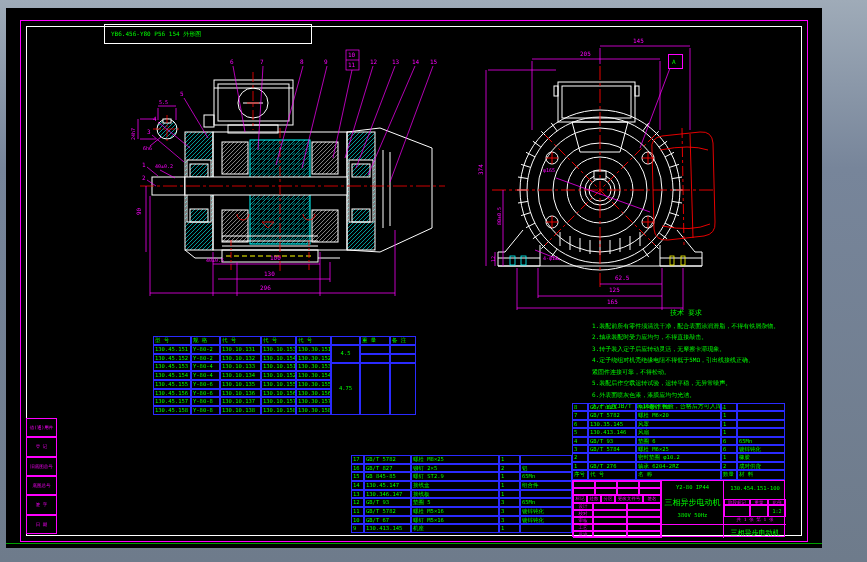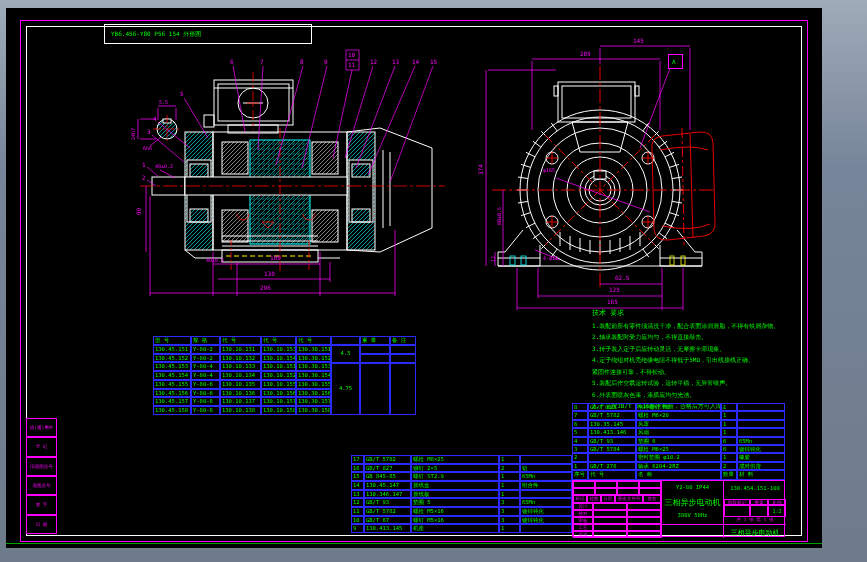--- a/index.html
+++ b/index.html
@@ -9,21 +9,21 @@
   #paper{position:absolute;left:6px;top:8px;width:816px;height:540px;background:#000;}
   .frame{position:absolute;border:1px solid #ff00ff;}
   .wframe{position:absolute;border:1px solid #ffffff;}
   svg{position:absolute;left:0;top:0;}
   .t{position:absolute;color:#00ff00;font-size:6px;line-height:7px;white-space:nowrap;}
   .dim{position:absolute;color:#ff00ff;font-size:6px;line-height:6px;white-space:nowrap;}
   .dim.sm{font-size:5px;}
   .rot{transform:rotate(-90deg);transform-origin:left top;}
   .bal{position:absolute;color:#ff00ff;font-size:6px;line-height:6px;}
   .notes{position:absolute;left:592px;top:308px;width:188px;color:#00ff00;font-size:6px;line-height:11.5px;}
-  .notes .nt{text-align:left;font-size:7px;}
+  .notes .nt{text-align:center;font-size:7px;}
   .grid{position:absolute;display:grid;box-sizing:border-box;}
   .cell{box-sizing:border-box;border:1px solid #2a2aff;color:#00ff00;font-size:5.5px;
         line-height:7px;padding:0 1px;overflow:hidden;white-space:nowrap;}
   .mcell{box-sizing:border-box;border:1px solid #ff00ff;color:#ff00ff;font-size:4.5px;
          line-height:5px;overflow:hidden;white-space:nowrap;text-align:center;}
   .gtext{color:#00ff00;}
   .stack{position:absolute;display:flex;flex-direction:column;box-sizing:border-box;}
   .greenline{position:absolute;left:6px;top:543px;width:816px;height:1px;background:#00a000;}
 </style>
 </head>

